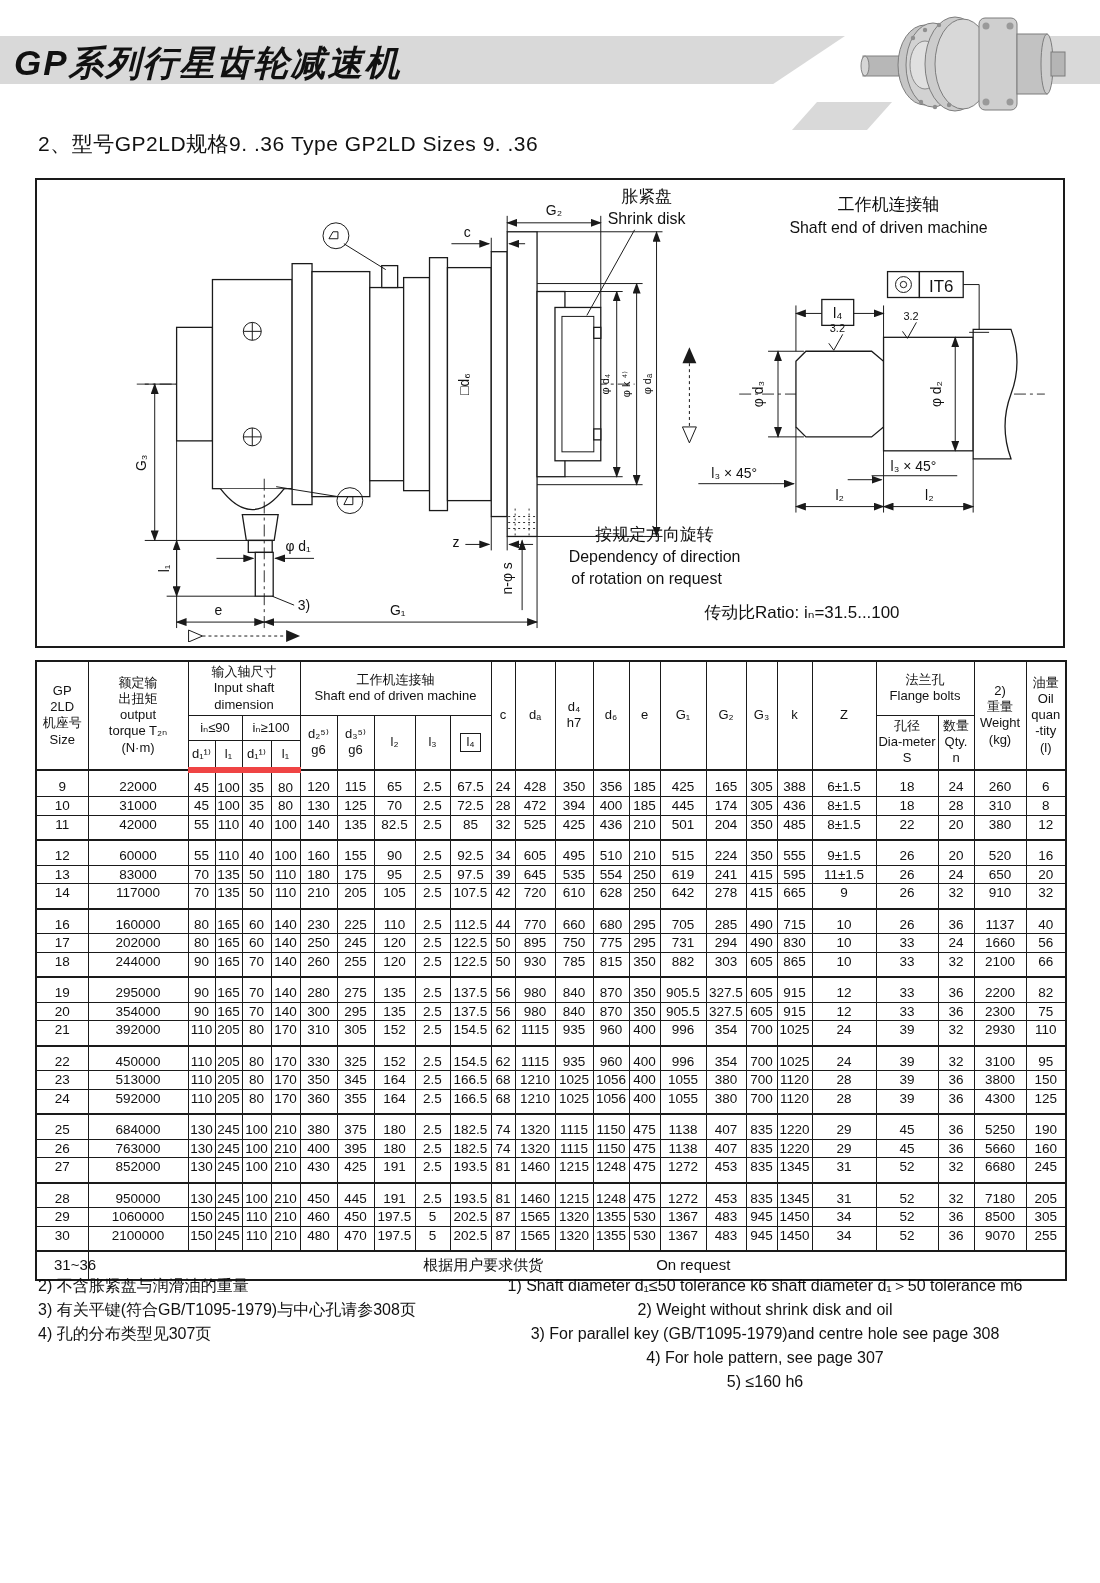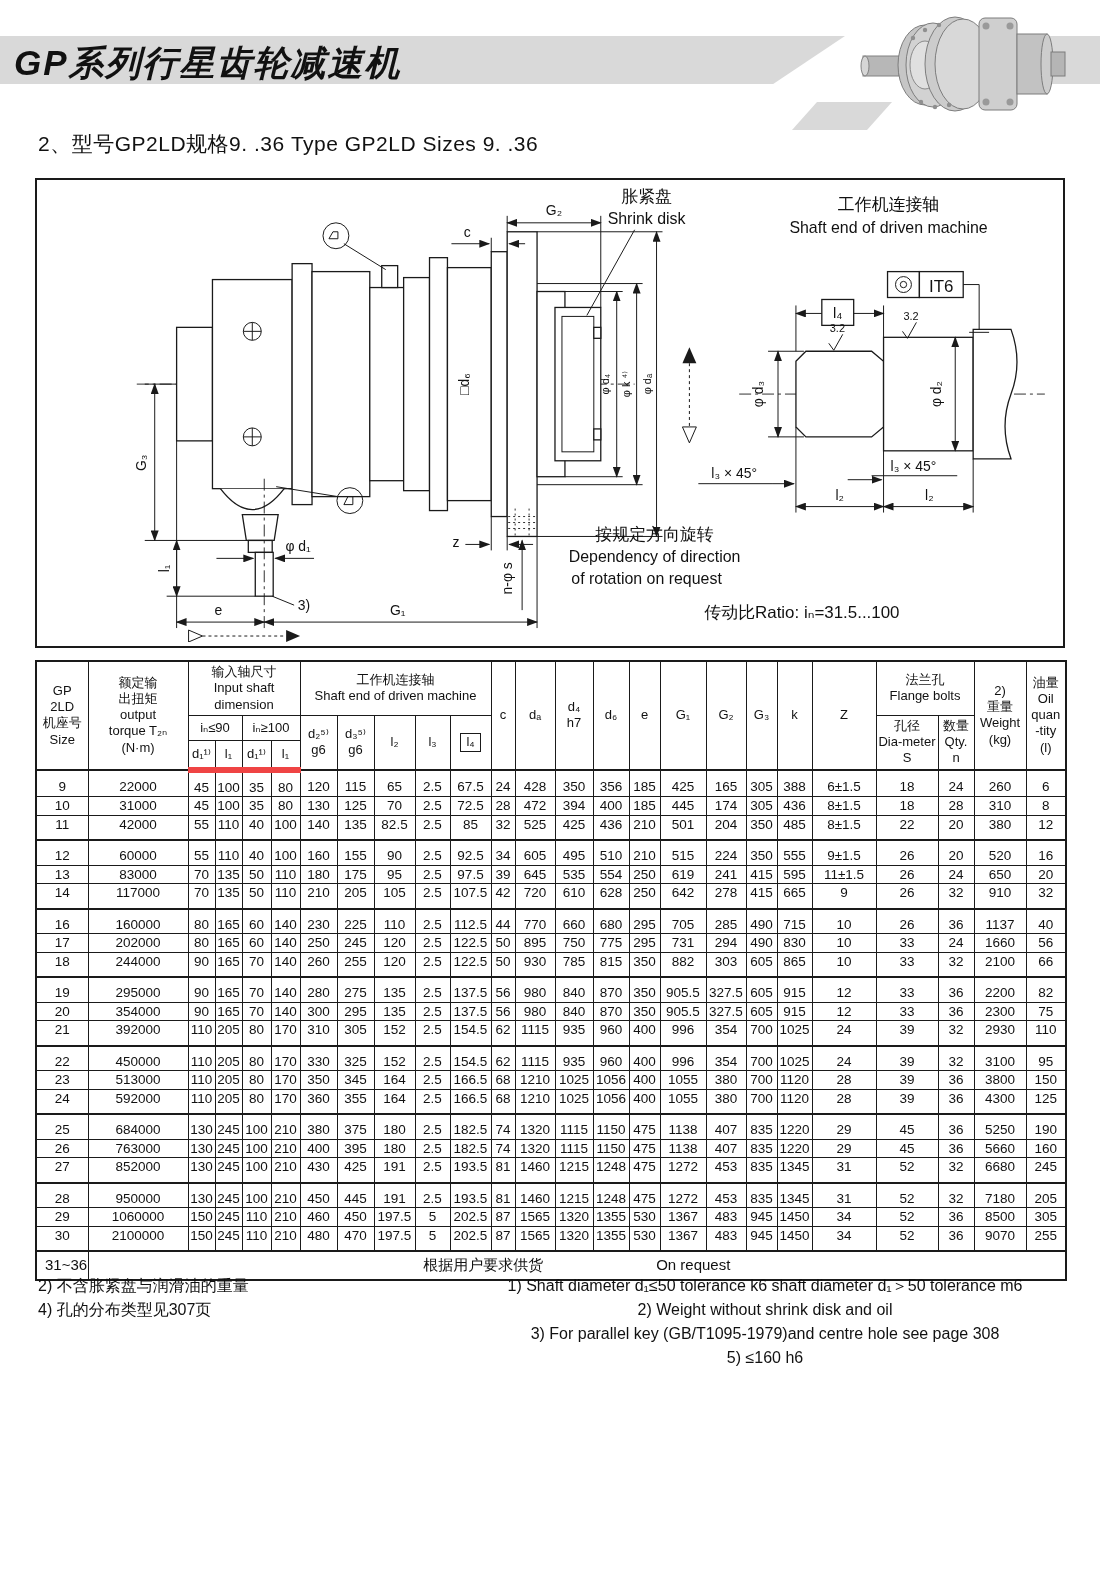--- a/index.html
+++ b/index.html
@@ -27,21 +27,21 @@
   .table-wrap{position:absolute;left:35px;top:660px;width:1030px;}
   table{border-collapse:collapse;table-layout:fixed;width:1030px;}
   th,td{border:1px solid #1a1a1a;text-align:center;vertical-align:middle;padding:0;}
   table{border:2.5px solid #1a1a1a;}
   th{font-weight:normal;font-size:13px;line-height:1.25;white-space:pre-line;padding:2px 0;}
   td{font-size:13.5px;line-height:17.5px;}
   tr.g-first td{border-top:2px solid #1a1a1a;padding-top:6px;}
   tr.g-last td{padding-bottom:6px;}
   thead tr:last-child th{border-bottom:6px solid #ef4444;}
   .boxed{display:inline-block;border:1.4px solid #1a1a1a;padding:0 5px;line-height:1.3;}
-  tr.on-request td{font-size:15px;padding:4px 8px 5px;}
+  tr.on-request td{font-size:15px;padding:4px 17px 5px;}
   tr.on-request td:first-child{font-size:15px;}
   .orq-en{margin-left:113px;}
   
   .footnotes{position:absolute;top:1274px;font-size:16px;line-height:1.5;}
   .fn-cn{left:38px;width:420px;}
   .fn-en{left:455px;width:620px;text-align:center;}
 </style>
 </head>
 <body>
 
@@ -933,20 +933,22 @@
         <tr class="g-first on-request">
           <td>31~36</td>
           <td colspan="24"><span>根据用户要求供货</span><span class="orq-en">On request</span></td>
         </tr>
       </tbody>
 </table>
 </div>
 
 <div class="footnotes fn-cn">
     <div>2) 不含胀紧盘与润滑油的重量</div>
+    <div>3) 有关平键(符合GB/T1095-1979)与中心孔请参308页</div>
     <div>4) 孔的分布类型见307页</div>
   </div>
 <div class="footnotes fn-en">
     <div>1) Shaft diameter d₁≤50   tolerance k6   shaft diameter d₁＞50   tolerance m6</div>
     <div>2) Weight without shrink disk and oil</div>
     <div>3) For parallel key (GB/T1095-1979)and centre hole see page 308</div>
+    <div>4) For hole pattern, see page 307</div>
     <div>5) ≤160 h6</div>
   </div>
 
 </body></html>

